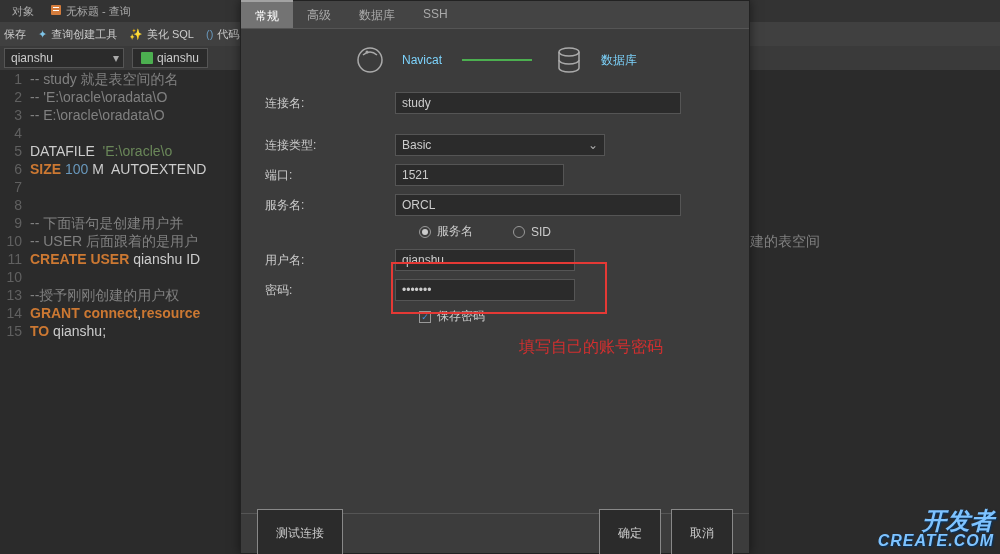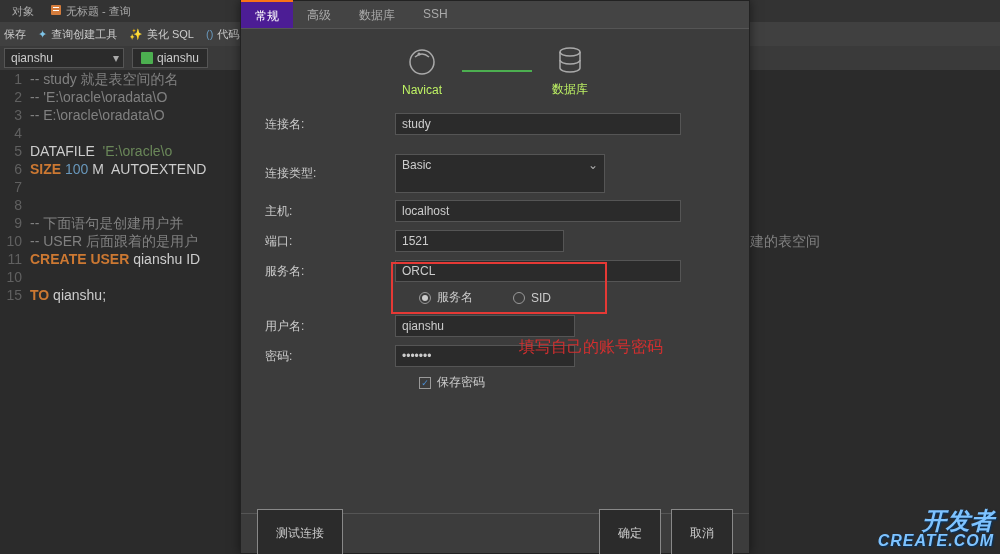--- a/index.html
+++ b/index.html
@@ -25,34 +25,34 @@
     .code { white-space: pre; }
     .cm { color: #808080; }
     .kw { color: #cc7832; font-weight: bold; }
     .str { color: #6a8759; }
     .num { color: #6897bb; }
     .id { color: #ccc; }
     
     .dialog { position: absolute; left: 240px; top: 0; width: 510px; height: 554px; background: #3c3c3c; border: 1px solid #222; box-shadow: 0 0 10px rgba(0,0,0,0.5); }
     .dialog-tabs { height: 28px; background: #444; display: flex; border-bottom: 1px solid #555; }
     .dialog-tab { padding: 6px 14px; font-size: 12px; color: #aaa; cursor: pointer; }
-    .dialog-tab.active { background: #4c1d95; color: #fff; border-top: 2px solid #f97316; margin-top: -1px; }
+    .dialog-tab.active { background: #737373; color: #fff; border-top: 2px solid #a3a3a3; margin-top: -1px; }
     
     .dialog-header { display: flex; align-items: center; justify-content: center; padding: 14px 0 8px; gap: 20px; }
-    .header-item { display: flex; flex-direction: column; align-items: center; gap: 4px; font-size: 12px; color: #bef264; }
+    .header-item { display: flex; flex-direction: row; align-items: center; gap: 15px; font-size: 12px; color: #7dd3fc; }
     .header-icon { width: 34px; height: 34px; display: flex; align-items: center; justify-content: center; }
     .connector-line { width: 70px; height: 2px; background: #4caf50; }
     
     .form { padding: 6px 24px; }
     .form-row { display: flex; align-items: center; margin-bottom: 6px; min-height: 24px; }
     .form-label { width: 130px; color: #ccc; font-size: 12px; }
     .form-input { flex: 0 0 286px; background: #2b2b2b; border: 1px solid #555; color: #ccc; padding: 9px 6px; height: 22px; font-size: 12px; }
     .form-input.short { flex: 0 0 180px; }
     .form-input.tiny { flex: 0 0 50px; }
-    .form-select { flex: 0 0 210px; background: #2b2b2b; border: 1px solid #555; color: #ccc; padding: 3px 6px; height: 39px; font-size: 12px; position: relative; }
+    .form-select { flex: 0 0 210px; background: #2b2b2b; border: 1px solid #555; color: #ccc; padding: 3px 6px; height: 22px; font-size: 12px; position: relative; }
     .form-select::after { content: "⌄"; position: absolute; right: 6px; color: #aaa; }
     
     .radio-row { display: flex; gap: 40px; padding-left: 154px; margin-bottom: 8px; }
     .radio-item { display: flex; align-items: center; gap: 6px; font-size: 12px; color: #ccc; }
     .radio { width: 12px; height: 12px; border: 1px solid #999; border-radius: 50%; position: relative; }
     .radio.checked::after { content: ""; position: absolute; width: 6px; height: 6px; background: #ccc; border-radius: 50%; top: 2px; left: 2px; }
     
     .checkbox-row { padding-left: 154px; margin-top: 4px; }
     .checkbox-item { display: flex; align-items: center; gap: 6px; font-size: 12px; color: #ccc; }
     .checkbox { width: 12px; height: 12px; border: 1px solid #999; display: flex; align-items: center; justify-content: center; font-size: 9px; color: #4a90d9; }
@@ -152,20 +152,28 @@
       <div class="code"><span class="cm">-- USER 后面跟着的是用户</span></div>
       <span class="cm" style="position: absolute; left: 750px;">建的表空间</span>
     </div>
     <div class="line">
       <div class="gutter">11</div>
       <div class="code"><span class="kw">CREATE</span><span class="kw"> USER</span><span class="id"> qianshu ID</span></div>
     </div>
     <div class="line">
       <div class="gutter">10</div>
       <div class="code"></div>
+    </div>
+    <div class="line">
+      <div class="gutter">13</div>
+      <div class="code"><span class="cm">--授予刚刚创建的用户权</span></div>
+    </div>
+    <div class="line">
+      <div class="gutter">14</div>
+      <div class="code"><span class="kw">GRANT</span><span class="kw"> connect</span><span class="id">,</span><span class="kw">resource</span></div>
     </div>
     <div class="line">
       <div class="gutter">15</div>
       <div class="code"><span class="kw">TO</span><span class="id"> qianshu;</span></div>
     </div>
   </div>
 
 <div class="dialog">
   <div class="dialog-tabs">
     <div class="dialog-tab active">常规</div>
@@ -202,24 +210,20 @@
     <div class="form-row">
       <span class="form-label">连接名:</span>
       <input class="form-input" value="study" style="">
     </div>
     <div style="height:12px"></div>
     <div class="form-row">
       <span class="form-label">连接类型:</span>
       <div class="form-select"><span>Basic</span></div>
     </div>
     <div class="form-row">
-      <span class="form-label">主机:</span>
-      <input class="form-input" value="localhost" style="">
-    </div>
-    <div class="form-row">
       <span class="form-label">端口:</span>
       <input class="form-input tiny" value="1521" style="">
     </div>
     <div class="form-row">
       <span class="form-label">服务名:</span>
       <input class="form-input" value="ORCL" style="">
     </div>
     <div class="radio-row">
       <div class="radio-item">
           <span class="radio checked"></span>

